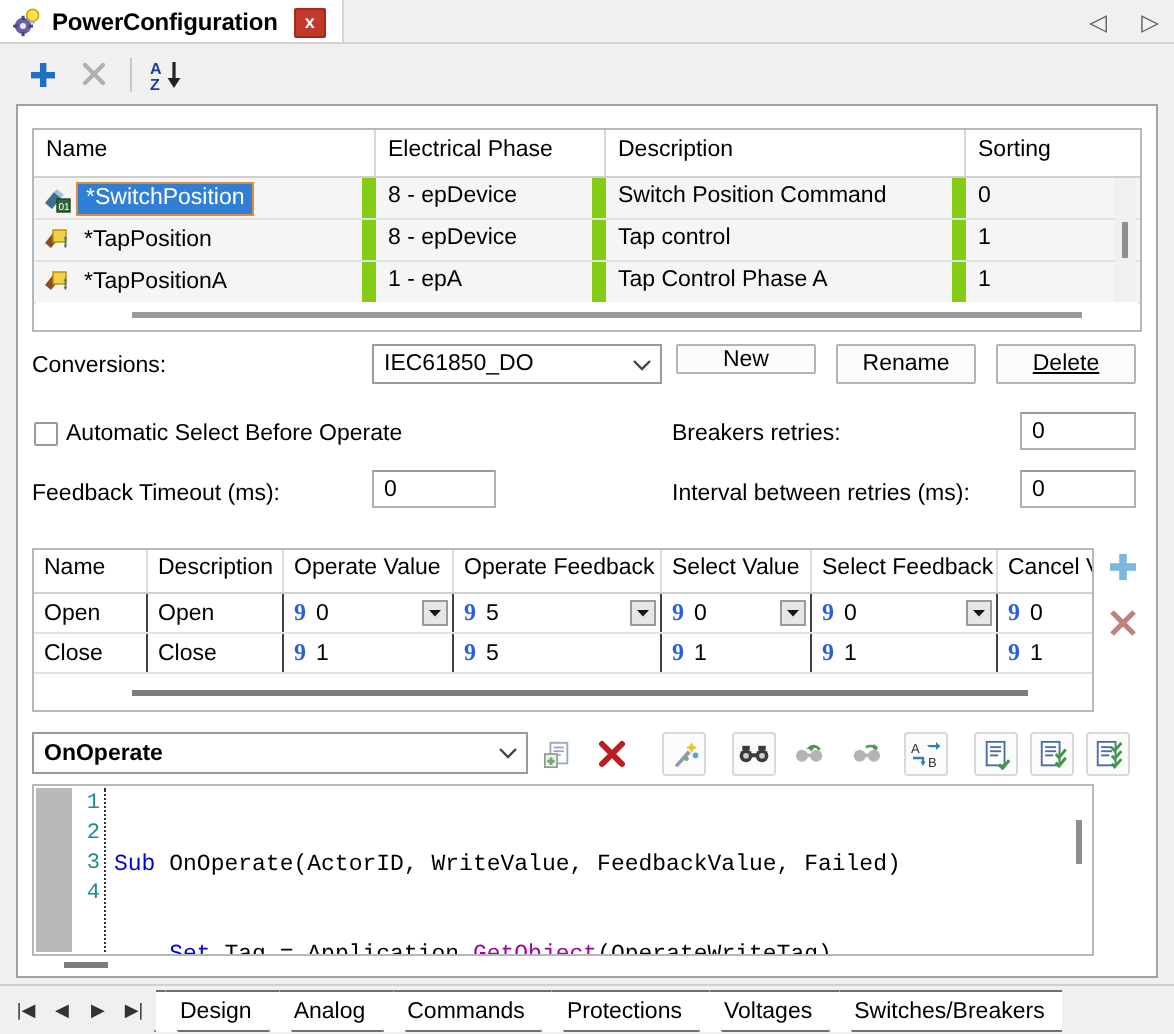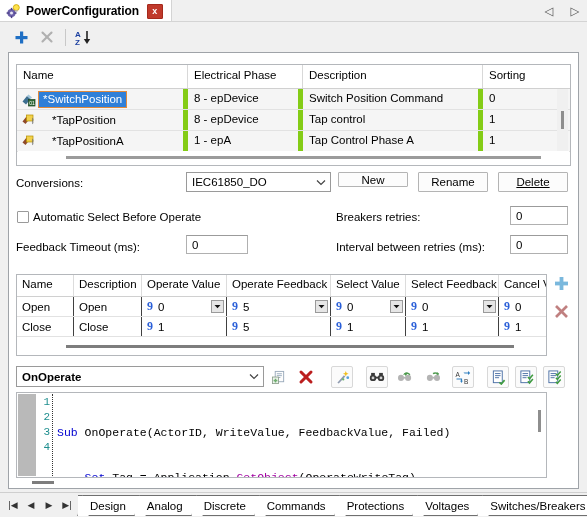--- a/index.html
+++ b/index.html
@@ -34,26 +34,26 @@
   .panel{position:absolute;left:8px;top:52px;width:571px;height:437px;background:#ffffff;
      border:1px solid #9fa3a8;box-sizing:border-box;}
 
   
   .grid1{position:absolute;left:16px;top:64px;width:555px;height:102px;background:#fff;
      border:1px solid #b4b7bb;box-sizing:border-box;}
   .g1-head{display:flex;height:23px;background:#fff;border-bottom:1px solid #d0d0d0;}
   .g1-head .hc{border-right:1px solid #d8d8d8;padding:4px 0 0 6px;box-sizing:border-box;
      font-size:11.5px;color:#000;overflow:hidden;white-space:nowrap;}
   .g1-row{display:flex;height:20px;border-bottom:1px solid #e2e2e2;align-items:stretch;}
-  .g1-row .c{border-right:5px solid #84cc16;padding:3px 0 0 6px;box-sizing:border-box;
+  .g1-row .c{border-right:7px solid #84cc16;padding:3px 0 0 6px;box-sizing:border-box;
      font-size:11.5px;overflow:hidden;white-space:nowrap;background:#f5f5f5;}
   .g1-row .c.namecell{display:flex;align-items:center;padding:0 0 0 2px;background:#f5f5f5;}
   .g1-row.sel .c.namecell .nm{background:#2f7fd8;color:#fff;border:1px solid #e08a3c;
      padding:1px 4px;margin-left:2px;line-height:13px;}
-  .g1-row .nm{padding:1px 4px;margin-left:12px;line-height:13px;white-space:nowrap;}
+  .g1-row .nm{padding:1px 4px;margin-left:2px;line-height:13px;white-space:nowrap;}
   .rowicon{width:15px;height:15px;flex:0 0 15px;position:relative;margin-left:2px;}
   .g1-hsb{position:absolute;left:1px;right:1px;bottom:1px;height:13px;background:#fff;}
   .g1-hsb .thumb{position:absolute;left:48px;top:5px;width:475px;height:3px;background:#9b9b9b;}
   .g1-vsb{position:absolute;right:2px;top:24px;width:11px;height:64px;background:#f0f0f0;}
   .g1-vsb .thumb{position:absolute;left:4px;top:22px;width:3px;height:18px;background:#8e8e8e;}
 
   
   .lbl{position:absolute;font-size:11.5px;color:#000;white-space:nowrap;}
   .combo{position:absolute;background:#fff;border:1px solid #9a9a9a;box-sizing:border-box;
      display:flex;align-items:center;padding-left:5px;font-size:11.5px;}
@@ -529,23 +529,20 @@
     <div class="tnav" style="left:24px">◀</div>
     <div class="tnav" style="left:42px">▶</div>
     <div class="tnav" style="left:60px">▶|</div>
     <div class="tabs" style="left:78px">
       <div class="tab">
           <span class="tl">Design</span>
         </div>
       <div class="tab">
           <span class="tl">Analog</span>
         </div>
-      <div class="tab">
-          <span class="tl">Discrete</span>
-        </div>
       <div class="tab active">
           <span class="tl">Commands</span>
         </div>
       <div class="tab">
           <span class="tl">Protections</span>
         </div>
       <div class="tab">
           <span class="tl">Voltages</span>
         </div>
       <div class="tab">

